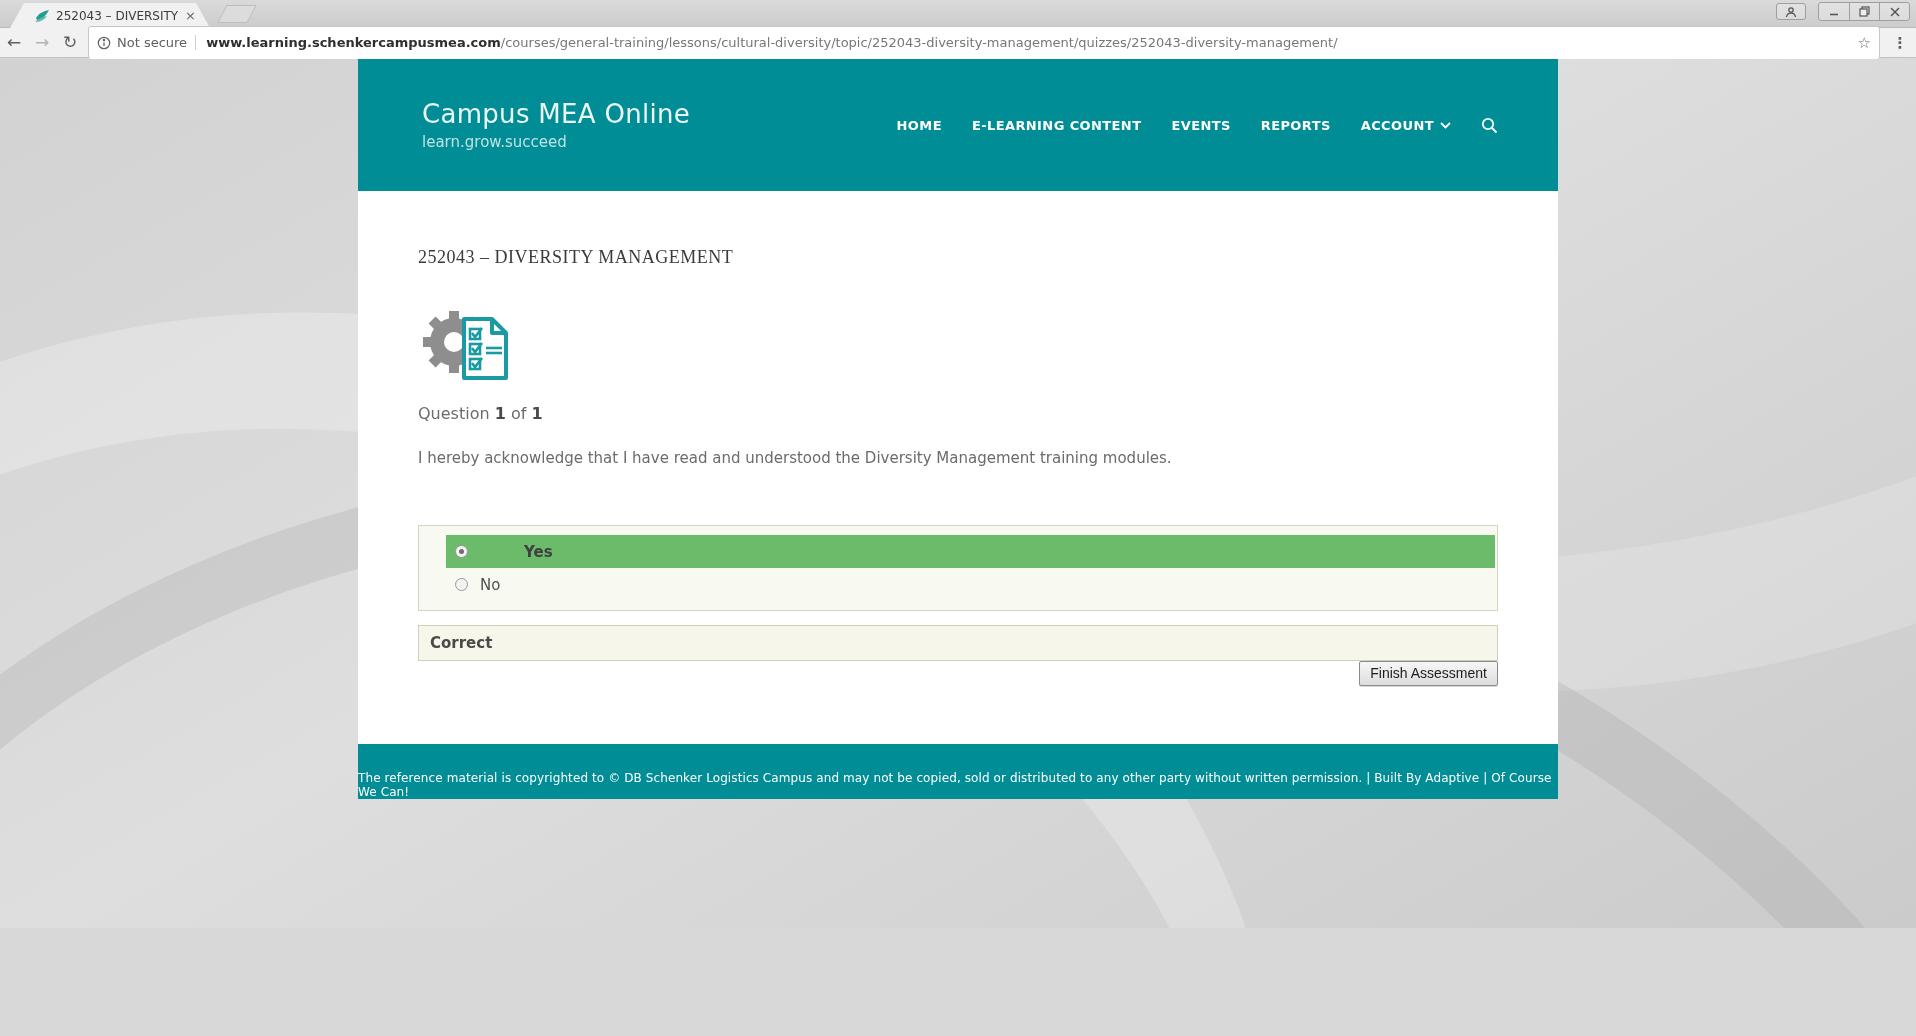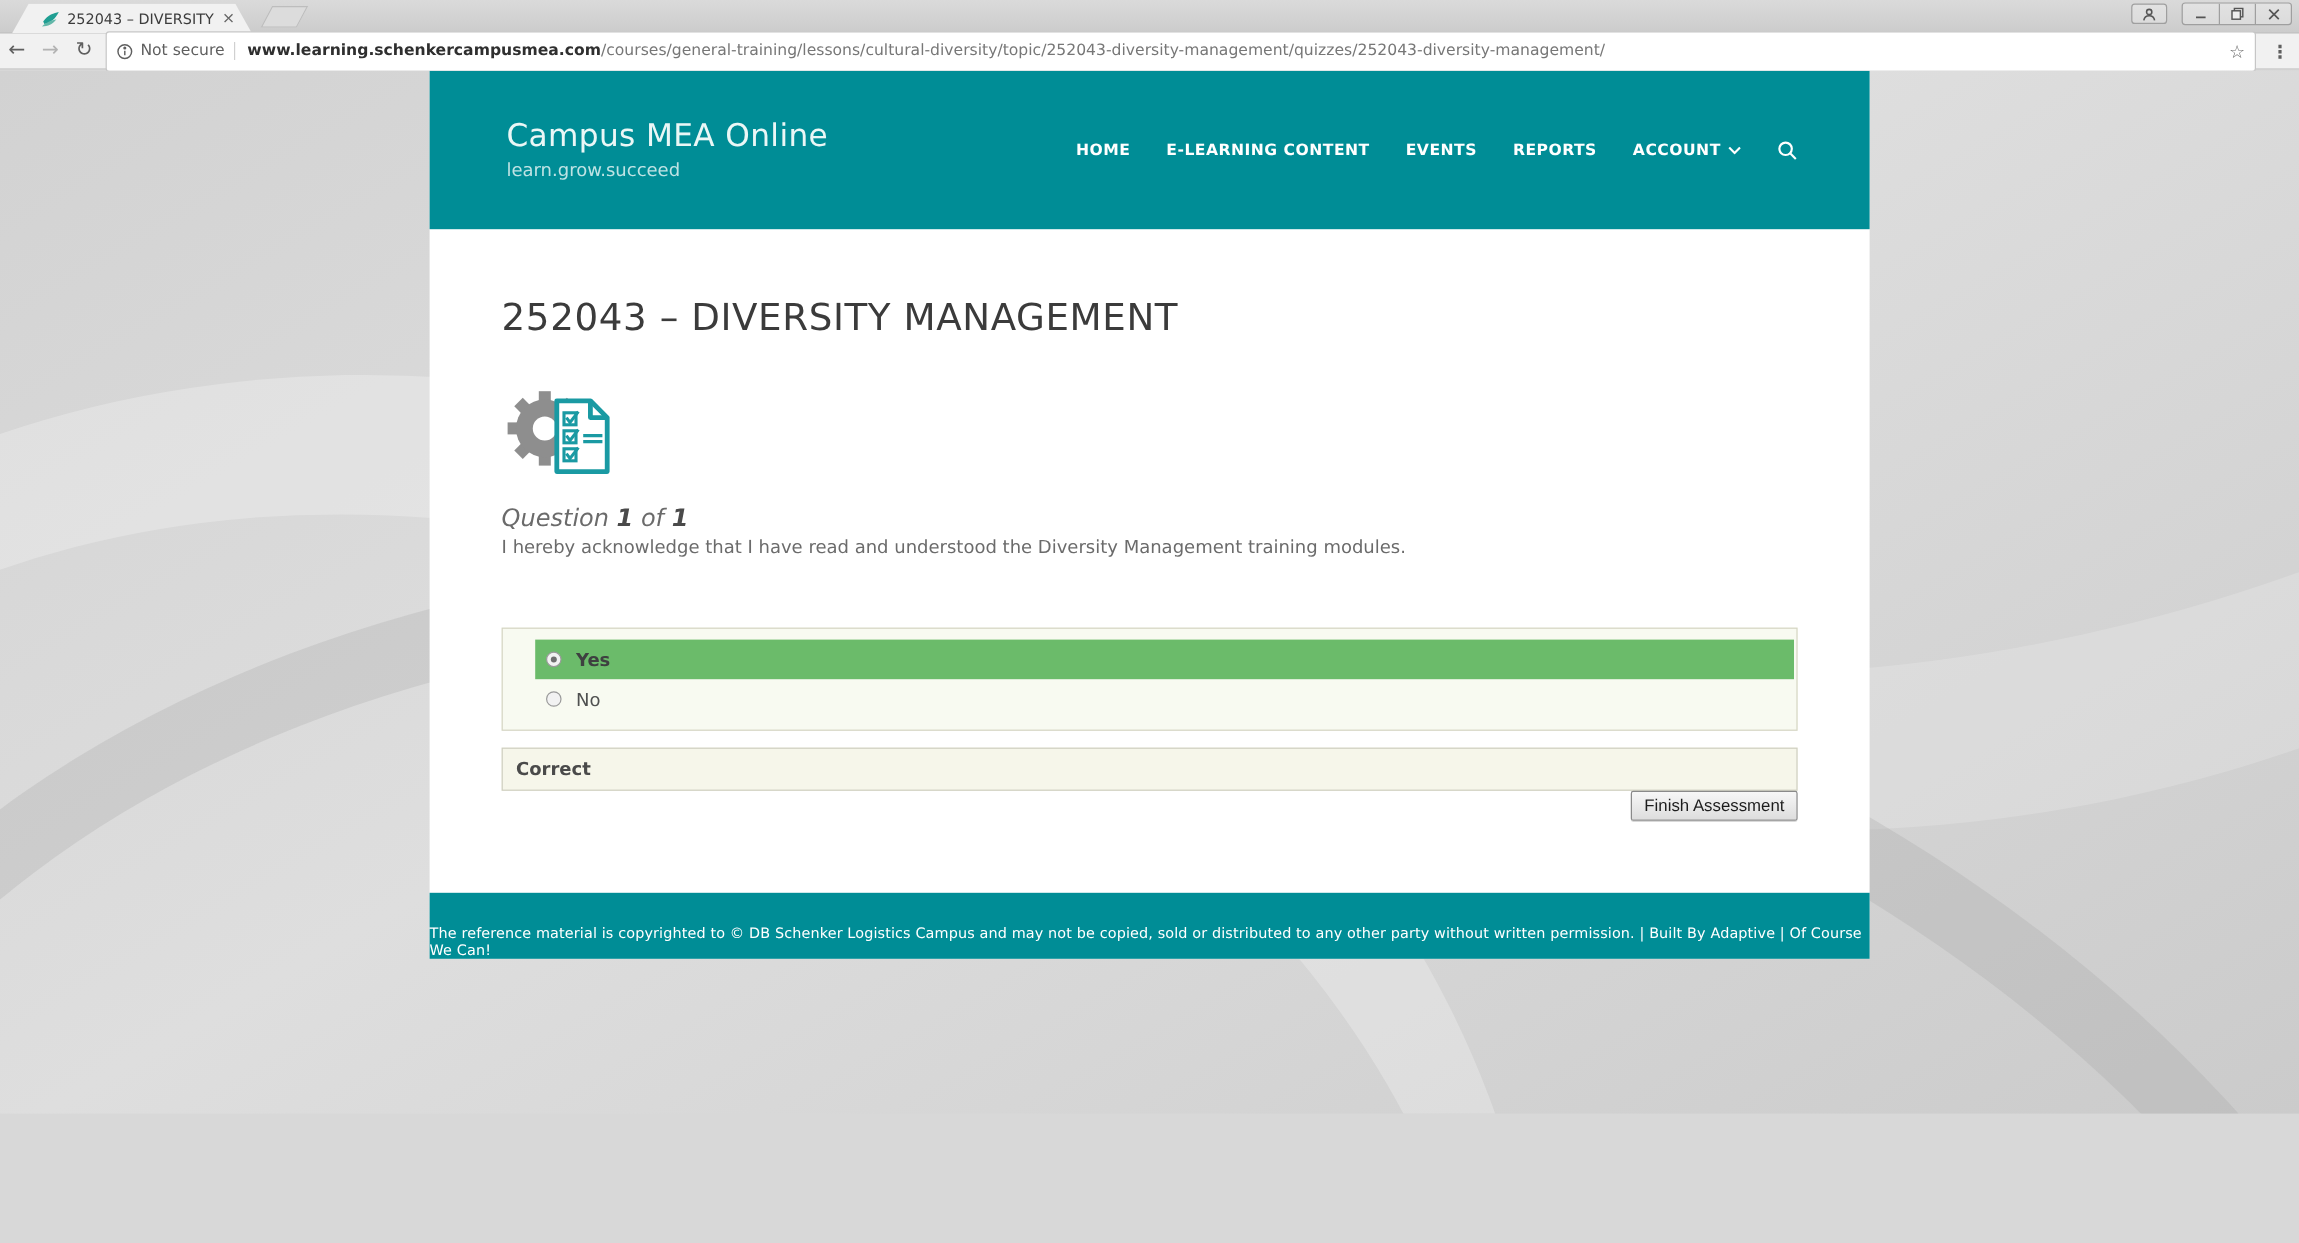--- a/index.html
+++ b/index.html
@@ -58,28 +58,28 @@
   .logo-title{color:#eaf7f6;font-size:26px;letter-spacing:.3px;}
   .logo-tag{color:#bfe3e4;font-size:15px;margin-top:4px;}
   .mainnav{display:flex;align-items:center;gap:30px;}
   .navitem{color:#fff;font-size:13px;font-weight:bold;letter-spacing:.4px;white-space:nowrap;
     display:flex;align-items:center;gap:6px;cursor:pointer;}
   .chev{display:inline-block;margin-top:1px;}
   .searchbtn{display:flex;align-items:center;}
 
   
   .content{padding:56px 60px 0 60px;color:#6b6b6b;}
-  h1.page-title{font-size:31px;font-weight:normal;color:#3b3b3b;letter-spacing:.5px;}
+  h1.page-title{font-size:18px;font-weight:normal;color:#3b3b3b;letter-spacing:.5px;font-family:Liberation Serif, serif;}
   .quiz-icon{margin:38px 0 22px 2px;}
-  .qprogress{font-size:20px;color:#6b6b6b;margin-bottom:4px;font-style:italic;}
+  .qprogress{font-size:16px;color:#6b6b6b;margin-bottom:26px;}
   .qprogress b{color:#4a4a4a;}
   .qtext{font-size:15px;color:#6b6b6b;margin-bottom:58px;}
   .options{border:1px solid var(--cream-border);background:var(--cream);padding:9px 2px;}
   .optrow{height:33px;display:flex;align-items:center;margin-left:25px;font-size:15px;color:#4f5050;}
-  .optrow.correct-sel{background:var(--green);font-weight:600;color:#3e4040;}
+  .optrow.correct-sel{background:var(--green);font-weight:600;color:#3e4040;gap:44px;}
   .radio{width:13px;height:13px;border-radius:50%;background:#f2f2f2;border:1px solid #9a9a9a;
     margin:0 12px 0 9px;position:relative;flex:none;}
   .radio.checked::after{content:"";position:absolute;left:3px;top:3px;width:5px;height:5px;
     border-radius:50%;background:#6e6e6e;}
   .feedback{margin-top:14px;border:1px solid #cfcfc0;background:var(--cream2);height:36px;
     display:flex;align-items:center;padding-left:11px;font-size:15px;font-weight:bold;color:#4a4a4a;}
   .btnrow{display:flex;justify-content:flex-end;}
   .finish-btn{font-family:"Liberation Sans",sans-serif;font-size:14px;color:#1d1d1d;
     background:linear-gradient(#f7f7f7,#dddddd);border:1px solid #8a8a8a;border-radius:2px;
     padding:3px 10px 4px;box-shadow:0 1px 0 rgba(0,0,0,.15);cursor:pointer;}

